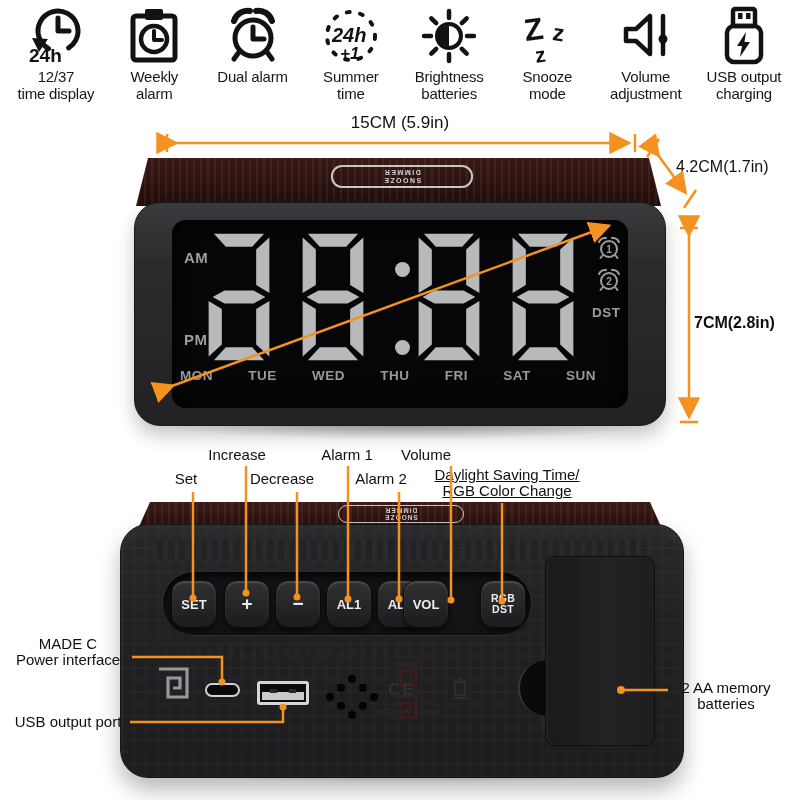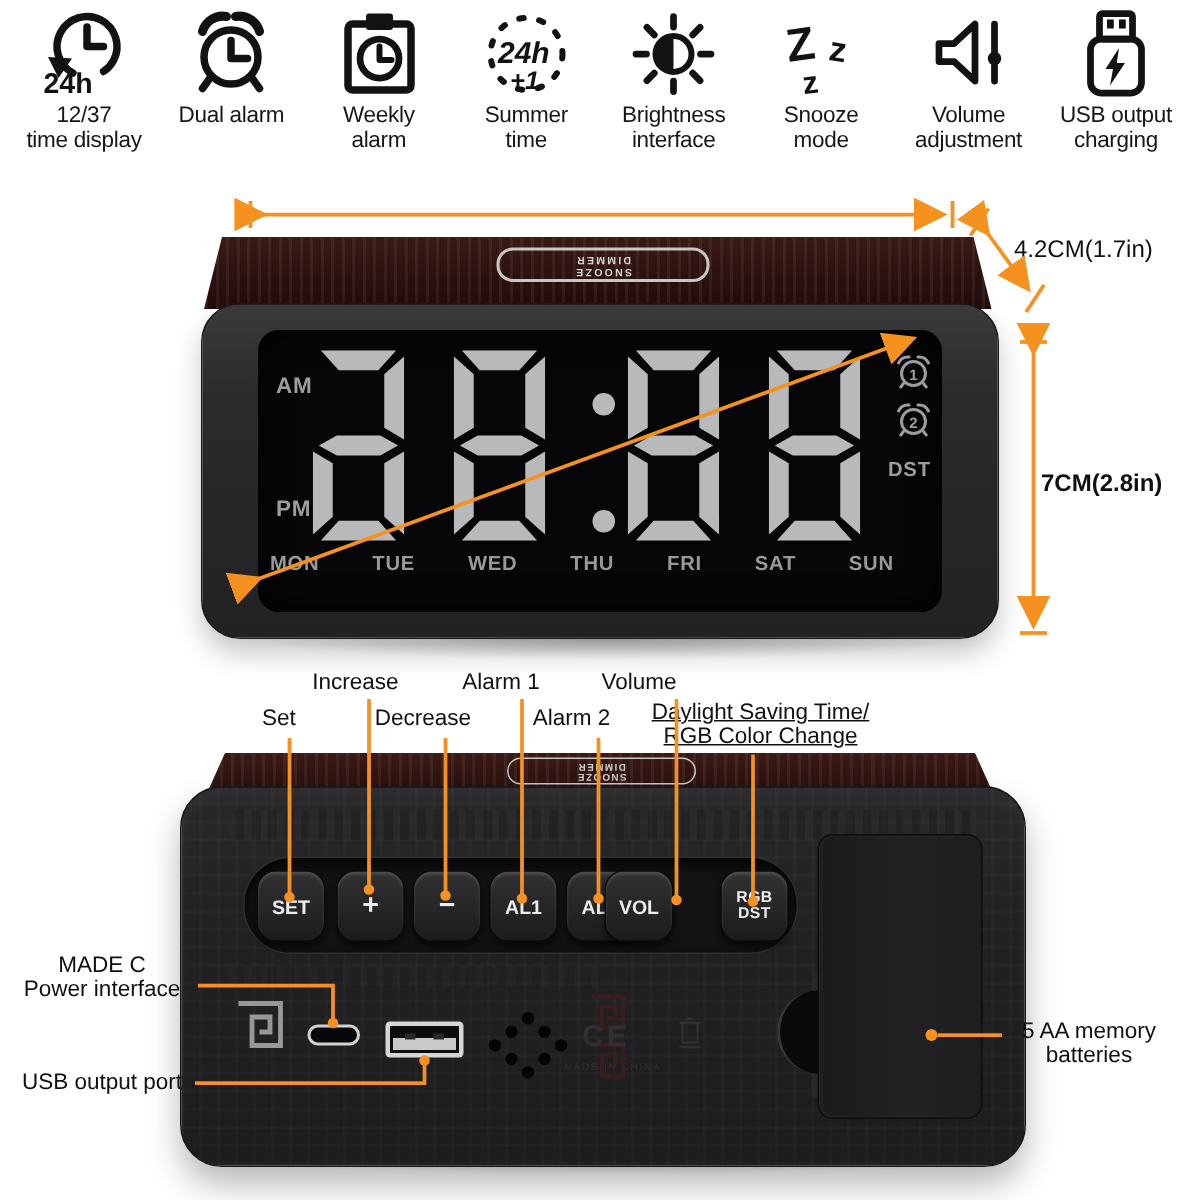--- a/index.html
+++ b/index.html
@@ -89,21 +89,21 @@
   .hw-btn.two{font-size:10.5px;line-height:11px;letter-spacing:.3px;}
 
   
   #typec-port{left:205px;top:683px;width:35px;height:14px;border:2.5px solid #d2d2d3;border-radius:9px;background:#08080a;box-sizing:border-box;}
   #usba-port{left:257px;top:681px;width:52px;height:24px;background:#d6d6d7;border-radius:3px;box-sizing:border-box;padding:3px;}
   #usba-inner{width:100%;height:100%;background:#0c0c0d;position:relative;}
   #usba-tongue{position:absolute;left:2px;right:2px;bottom:2px;height:8px;background:#c9c9ca;}
   .usba-pin{position:absolute;top:-3px;width:7px;height:4px;background:#2a2a2b;}
   .spk-dot{position:absolute;width:8px;height:8px;border-radius:50%;background:#050506;box-shadow:inset 0 1px 1px #000;}
   .emboss{color:#303033;}
-  #ce-mark{left:388px;top:680px;font-size:20px;font-weight:bold;letter-spacing:2px;}
+  #ce-mark{left:388px;top:680px;font-size:17px;font-weight:bold;letter-spacing:2px;}
   #made-mark{left:376px;top:708px;font-size:6.5px;letter-spacing:1.2px;}
   
   #batt-door{left:545px;top:556px;width:108px;height:188px;border-radius:10px;
     background:linear-gradient(90deg,#1a1a1c 0%,#222224 55%,#1e1e20 100%);
     border:1px solid #0d0d0e;box-shadow:inset 2px 0 3px rgba(255,255,255,.05);}
   #batt-tab{left:541px;top:648px;width:9px;height:84px;background:#28282a;border-radius:3px;}
   #batt-notch{left:518px;top:660px;width:28px;height:56px;border-radius:28px 0 0 28px;background:#0a0a0b;border-left:2px solid #37373a;box-sizing:border-box;}
 
   
   #overlay{position:absolute;left:0;top:0;z-index:50;pointer-events:none;}
@@ -126,67 +126,67 @@
           <path d="M31,13 V26 H42" stroke-width="5"></path>
           <text x="2" y="57" font-size="19" font-weight="800">24h</text>
         </svg>
       </div>
       <div class="f-label">12/37
 time display</div>
     </div>
 
     <div class="feature">
       <div class="f-icon">
+        <svg class="ic" width="56" height="62" viewBox="0 0 56 62">
+          <rect x="7" y="11" width="42" height="44" rx="3" stroke-width="5"></rect>
+          <rect x="19" y="4" width="18" height="11" rx="2" fill="#121212" stroke="none"></rect>
+          <circle cx="28" cy="34" r="13" stroke-width="4.5"></circle>
+          <path d="M28,26 V35 H36" stroke-width="4"></path>
+        </svg>
+      </div>
+      <div class="f-label">Weekly
+alarm</div>
+    </div>
+
+    <div class="feature">
+      <div class="f-icon">
         <svg class="ic" width="58" height="62" viewBox="0 0 58 62">
           <path d="M10,16 A14,14 0 0 1 26,6" stroke-width="6"></path>
           <path d="M48,16 A14,14 0 0 0 32,6" stroke-width="6"></path>
           <circle cx="29" cy="33" r="18" stroke-width="5"></circle>
           <path d="M29,22 V34 H40" stroke-width="5"></path>
           <path d="M15,47 L10,54" stroke-width="5"></path>
           <path d="M43,47 L48,54" stroke-width="5"></path>
         </svg>
       </div>
       <div class="f-label">Dual alarm</div>
     </div>
 
     <div class="feature">
       <div class="f-icon">
-        <svg class="ic" width="56" height="62" viewBox="0 0 56 62">
-          <rect x="7" y="11" width="42" height="44" rx="3" stroke-width="5"></rect>
-          <rect x="19" y="4" width="18" height="11" rx="2" fill="#121212" stroke="none"></rect>
-          <circle cx="28" cy="34" r="13" stroke-width="4.5"></circle>
-          <path d="M28,26 V35 H36" stroke-width="4"></path>
-        </svg>
-      </div>
-      <div class="f-label">Weekly
-alarm</div>
-    </div>
-
-    <div class="feature">
-      <div class="f-icon">
         <svg class="ic" width="60" height="62" viewBox="0 0 60 62">
           <circle cx="30" cy="31" r="24" stroke-width="4" stroke-dasharray="3 10.5"></circle>
           <text x="11" y="37" font-size="20" font-weight="800" font-style="italic">24h</text>
           <text x="19" y="54" font-size="17" font-weight="800" font-style="italic">+1</text>
         </svg>
       </div>
       <div class="f-label">Summer
 time</div>
     </div>
 
     <div class="feature">
       <div class="f-icon">
         <svg class="ic" width="58" height="58" viewBox="0 0 58 58">
           <circle cx="29" cy="29" r="12" stroke-width="4"></circle>
           <path d="M29,17 A12,12 0 0 0 29,41 Z" fill="#121212" stroke="none"></path>
           <path d="M29,4 V11 M29,47 V54 M4,29 H11 M47,29 H54 M11.3,11.3 L16.2,16.2 M41.8,41.8 L46.7,46.7 M11.3,46.7 L16.2,41.8 M41.8,16.2 L46.7,11.3" stroke-width="4.5"></path>
         </svg>
       </div>
       <div class="f-label">Brightness
-interface</div>
+batteries</div>
     </div>
 
     <div class="feature">
       <div class="f-icon">
         <svg class="ic" width="58" height="58" viewBox="0 0 58 58">
           <text x="6" y="33" font-size="31" font-weight="800" transform="rotate(-8 16 22)">Z</text>
           <text x="35" y="34" font-size="23" font-weight="800" transform="rotate(9 42 26)">z</text>
           <text x="17" y="55" font-size="21" font-weight="800" transform="rotate(-7 24 48)">z</text>
         </svg>
       </div>
@@ -214,20 +214,21 @@
           <rect x="30" y="8" width="4.5" height="6" fill="#121212" stroke="none"></rect>
           <rect x="11" y="21" width="34" height="36" rx="7" stroke-width="4.5"></rect>
           <polygon points="30,27 21,41 26,41 24,52 34,37 28.5,37" fill="#121212" stroke="none"></polygon>
         </svg>
       </div>
       <div class="f-label">USB output
 charging</div>
     </div>
   </div>
 
+  <div class="abs dim" id="width-label">15CM (5.9in)</div>
   <div class="abs dim" id="depth-label">4.2CM(1.7in)</div>
   <div class="abs dim" id="height-label">7CM(2.8in)</div>
   <div class="abs" id="diag-label">6 inch</div>
 
   <div class="abs shadow-front"></div>
   <div class="abs wood" id="front-top"></div>
   <div class="abs touchbar" id="front-badge">
     <span class="pre">SNOOZE
 DIMMER</span>
   </div>
@@ -301,21 +302,21 @@
     <span>WED</span>
     <span>THU</span>
     <span>FRI</span>
     <span>SAT</span>
     <span>SUN</span>
   </div>
 
   <div class="abs blabel" style="left:156px;top:471px;width:60px;">Set</div>
   <div class="abs blabel" style="left:197px;top:447px;width:80px;">Increase</div>
   <div class="abs blabel" style="left:240px;top:471px;width:84px;">Decrease</div>
-  <div class="abs blabel" style="left:296px;top:447px;width:76px;">Alarm 1</div>
+  <div class="abs blabel" style="left:309px;top:447px;width:76px;">Alarm 1</div>
   <div class="abs blabel" style="left:343px;top:471px;width:76px;">Alarm 2</div>
   <div class="abs blabel" style="left:388px;top:447px;width:76px;">Volume</div>
   <div class="abs blabel pre" style="left:417px;top:467px;width:180px;text-decoration:underline;">Daylight Saving Time/
 RGB Color Change</div>
 
   <div class="abs shadow-back"></div>
   <div class="abs wood" id="back-top"></div>
   <div class="abs touchbar" id="back-badge">
     <span class="pre">SNOOZE
 DIMMER</span>
@@ -380,21 +381,21 @@
   </div>
   <div class="abs emboss" id="made-mark">MADE IN CHINA</div>
 
   <div class="abs" id="batt-tab"></div>
   <div class="abs" id="batt-notch"></div>
   <div class="abs" id="batt-door"></div>
 
   <div class="abs blabel pre" style="left:6px;top:636px;width:124px;">MADE C
 Power interface</div>
   <div class="abs blabel" style="left:4px;top:714px;width:128px;">USB output port</div>
-  <div class="abs blabel pre" style="left:660px;top:680px;width:132px;">5 AA memory
+  <div class="abs blabel pre" style="left:660px;top:680px;width:132px;">2 AA memory
 batteries</div>
 
   <svg id="overlay" width="800" height="800" viewBox="0 0 800 800">
     <defs>
       <marker id="arrowhead" markerWidth="9" markerHeight="9" refX="7.5" refY="4.5" orient="auto">
         <path d="M0,0 L9,4.5 L0,9 Z"></path>
       </marker>
     </defs>
 
     <line class="oline" x1="175" y1="143" x2="628" y2="143" marker-start="url(#arrowhead)" marker-end="url(#arrowhead)" transform="rotate(180 175 143) rotate(180 175 143)"></line>

